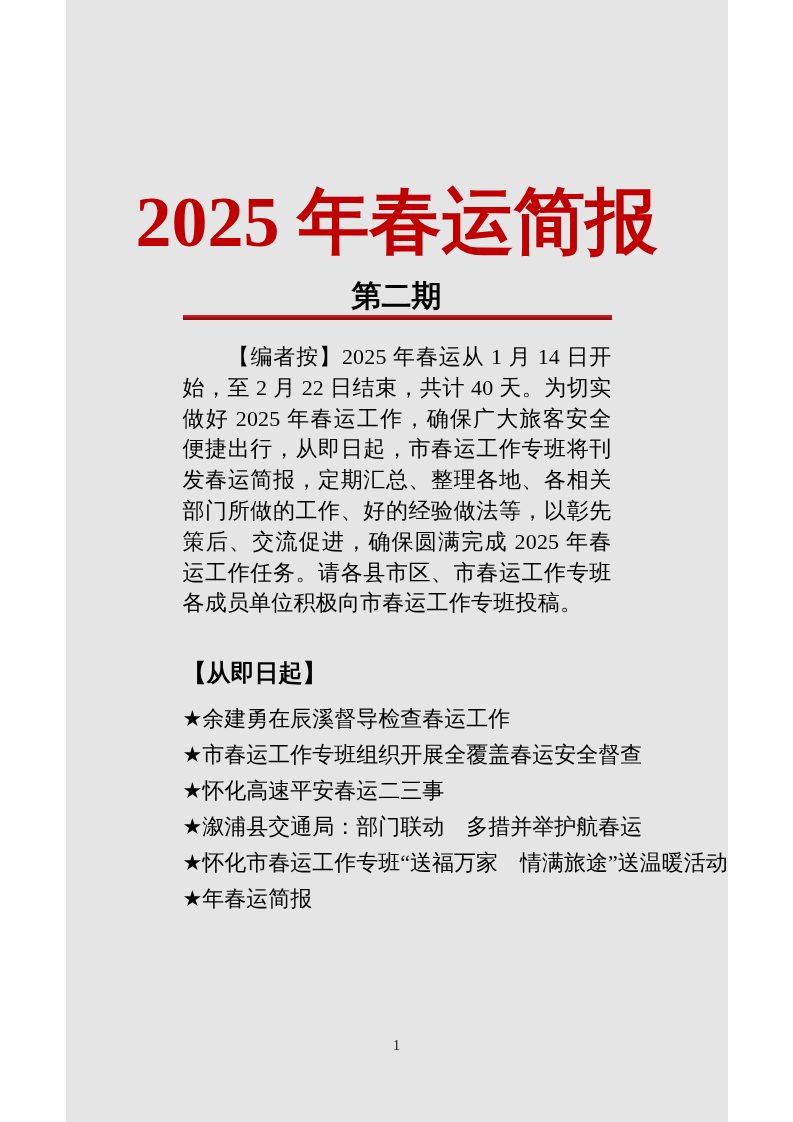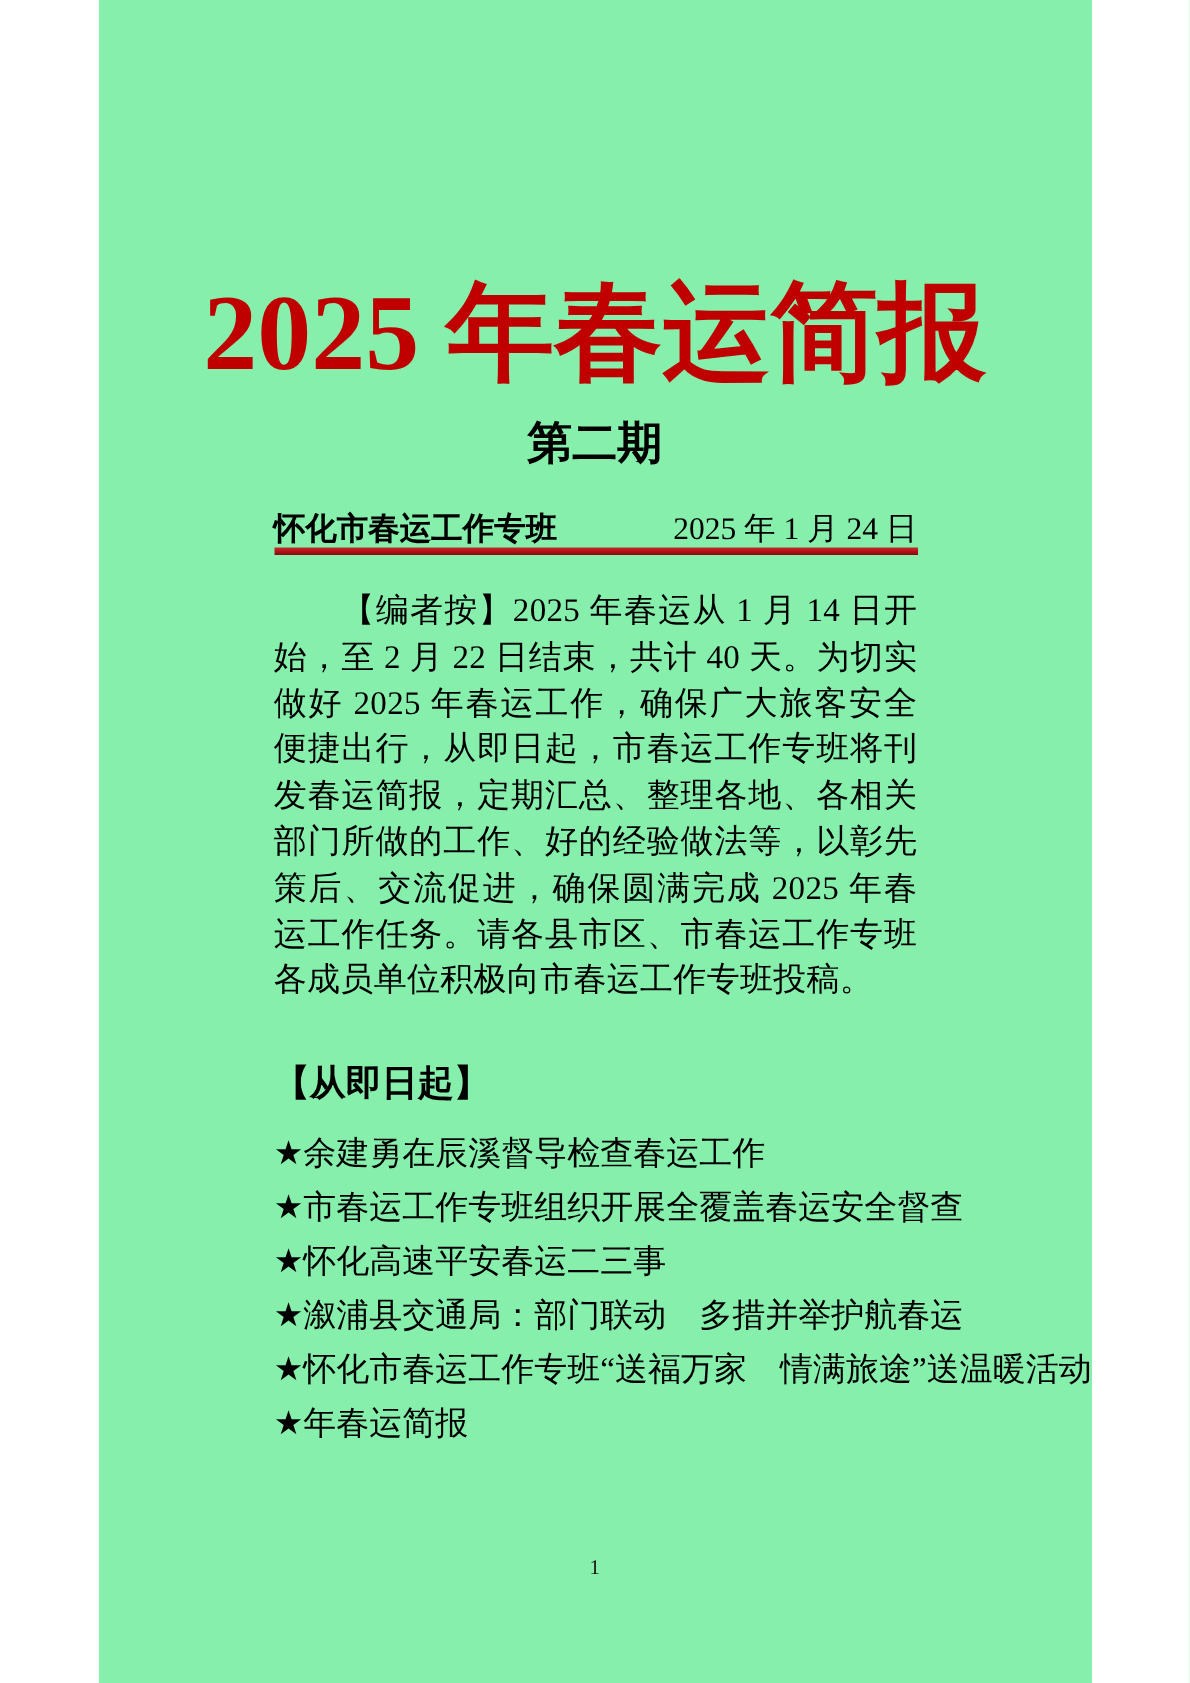--- a/index.html
+++ b/index.html
@@ -1,21 +1,21 @@
 <!DOCTYPE html>
 <html style="--title-red: #c00000; --rule-red-top: #c62a2a; --rule-red-mid: #b01118; --rule-red-bottom: #7f0d0d;"><head>
 <meta charset="utf-8">
 <style>
   html, body { margin: 0; padding: 0; background: #ffffff; }
   .page {
     position: relative;
     width: 662px;
     height: 1122px;
     margin: 0 auto;
-    background: #86efac;
+    background: #e5e5e5;
     overflow: hidden;
     font-family: "Liberation Serif", serif;
     color: #000000;
   }
   .doc-title {
     margin: 0;
     padding-top: 182px;
     text-align: center;
     font-size: 72px;
     line-height: 80px;
@@ -89,24 +89,20 @@
 <body>
 
 <div class="page">
 
   <h1 class="doc-title">2025 年春运简报</h1>
 
   <div class="issue">第二期</div>
 
   <div class="content">
 
-    <div class="masthead">
-      <span class="org">怀化市春运工作专班</span>
-      <span class="date">2025 年 1 月 24 日</span>
-    </div>
 
     <div class="red-rule"></div>
 
     <p class="editor-note">【编者按】2025 年春运从 1 月 14 日开始，至 2 月 22 日结束，共计 40 天。为切实做好 2025 年春运工作，确保广大旅客安全便捷出行，从即日起，市春运工作专班将刊发春运简报，定期汇总、整理各地、各相关部门所做的工作、好的经验做法等，以彰先策后、交流促进，确保圆满完成 2025 年春运工作任务。请各县市区、市春运工作专班各成员单位积极向市春运工作专班投稿。</p>
 
     <div class="toc-heading">【从即日起】</div>
 
     <div class="toc-list">
       <div class="toc-item">
         <span class="star">★</span><span>余建勇在辰溪督导检查春运工作</span>

